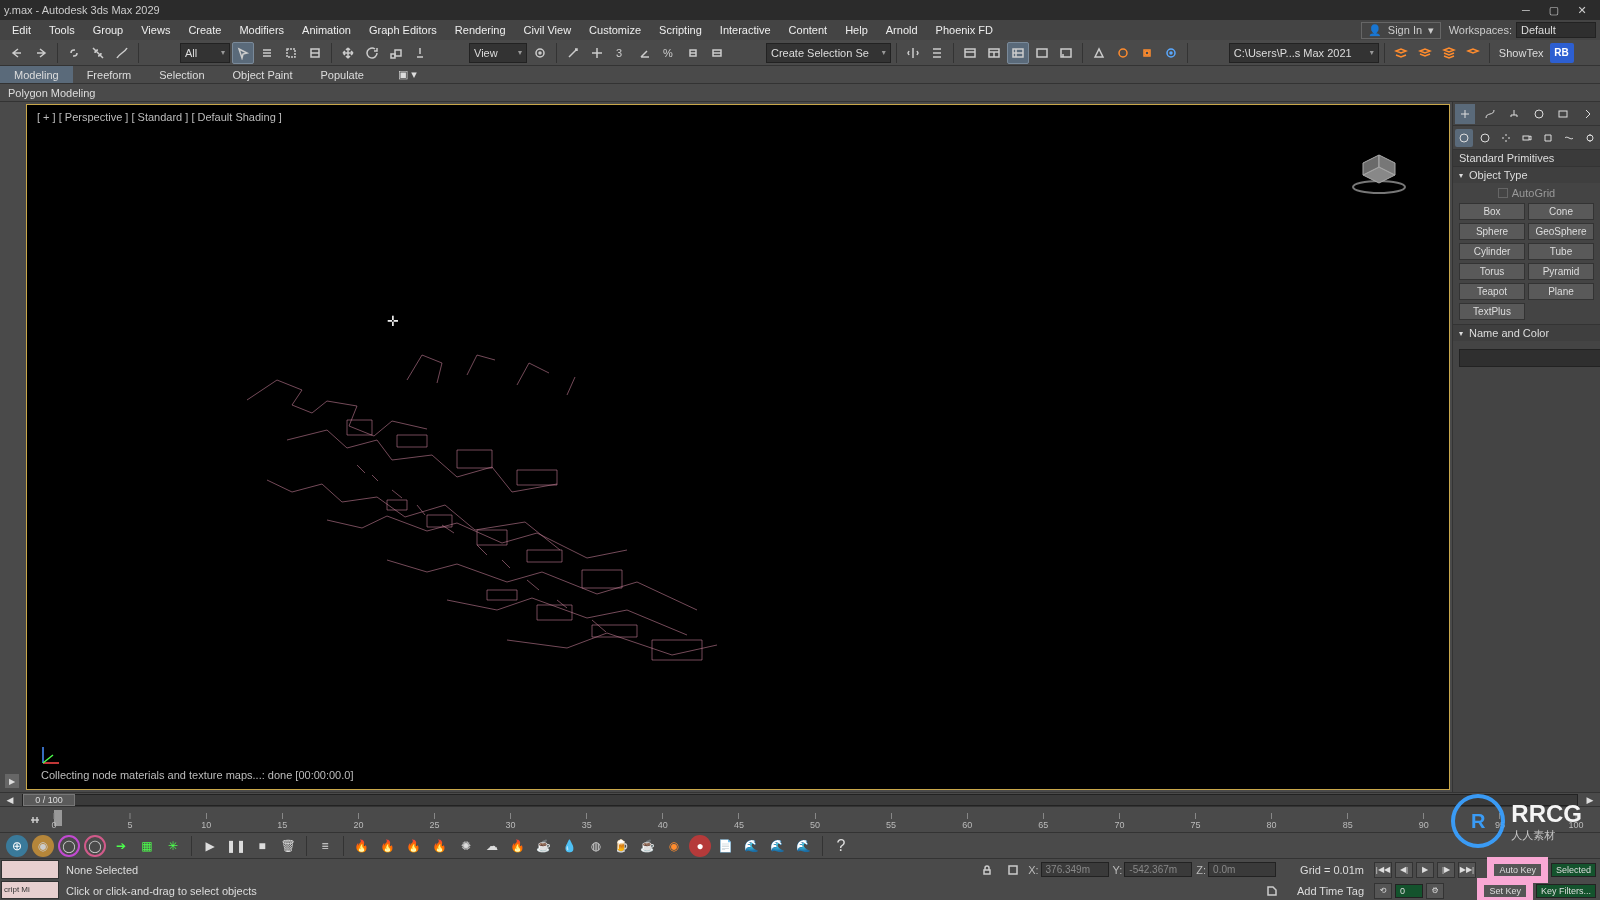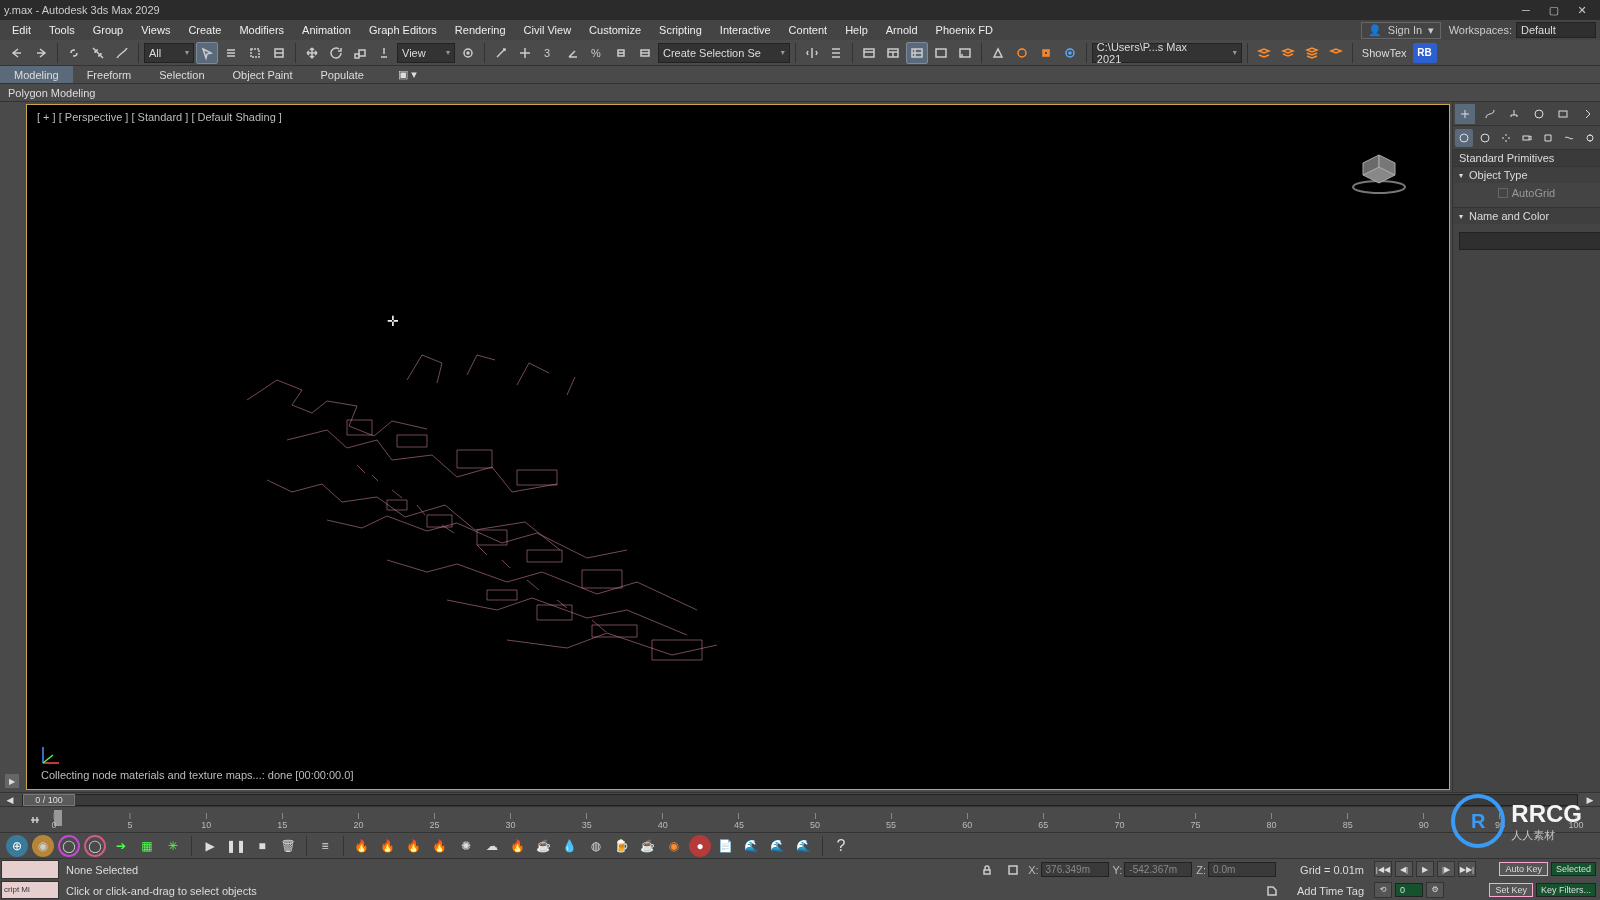--- a/index.html
+++ b/index.html
@@ -17,21 +17,21 @@
 .menubar .signin { display: flex; align-items: center; gap: 6px; border: 1px solid #666; padding: 1px 6px; }
 .menubar .ws { display: flex; align-items: center; gap: 4px; }
 .menubar .ws input { background: #2f2f2f; border: 1px solid #222; color: #ddd; padding: 1px 4px; width: 80px; }
 
 
 .maintoolbar { height: 26px; background: #4a4a4a; display: flex; align-items: center; padding: 2px 6px; gap: 2px; border-bottom: 1px solid #333; }
 .tbtn { width: 22px; height: 22px; display: flex; align-items: center; justify-content: center; border: 1px solid transparent; border-radius: 2px; }
 .tbtn.active { background: #5a6a7a; border-color: #7a8a9a; }
 .tbtn svg { stroke: #ccc; fill: none; stroke-width: 1.5; }
 .tsep { width: 1px; height: 20px; background: #333; margin: 0 3px; }
-.tcombo { background: #333; border: 1px solid #222; color: #ddd; padding: 2px 4px; min-width: 50px; height: 20px; display: flex; align-items: center; justify-content: space-between; gap: 20px; }
+.tcombo { background: #333; border: 1px solid #222; color: #ddd; padding: 2px 4px; min-width: 50px; height: 20px; display: flex; align-items: center; justify-content: space-between; gap: 13px; margin-left: 36px; }
 .tcombo .car { font-size: 8px; color: #999; }
 .pathbox { flex: 0 0 150px; }
 .tbtn.orange svg { stroke: #ff8c2e; }
 .tbtn.blue svg { stroke: #5aa9ff; }
 .rb-badge { width: 24px; height: 20px; background: #2d5fd1; color: #fff; font-weight: bold; display: flex; align-items: center; justify-content: center; border-radius: 2px; font-size: 10px; }
 
 
 .ribbon { height: 18px; background: #4a4a4a; display: flex; align-items: stretch; border-bottom: 1px solid #333; }
 .ribbon .rtab { padding: 2px 14px; color: #ddd; display: flex; align-items: center; }
 .ribbon .rtab.active { background: #5a6a7a; }
@@ -95,21 +95,21 @@
 .status-line1 { height: 21px; display: flex; align-items: center; padding: 0 6px; color: #ddd; gap: 4px; }
 .status-line2 { height: 21px; display: flex; align-items: center; padding: 0 6px; color: #ddd; gap: 14px; }
 .status-line1 .spacer, .status-line2 .spacer { flex: 1; }
 .coord { display: flex; align-items: center; gap: 2px; }
 .coord .lbl { color: #bbb; }
 .coord .val { background: #3a3a3a; border: 1px solid #222; padding: 1px 4px; min-width: 68px; color: #888; font-size: 10px; }
 .status-right { width: 230px; display: flex; flex-direction: column; }
 .sr-row { height: 21px; display: flex; align-items: center; gap: 3px; padding: 0 4px; }
 .sr-btn { width: 18px; height: 16px; background: #555; border: 1px solid #333; display: flex; align-items: center; justify-content: center; font-size: 8px; color: #ddd; }
 .sr-field { background: #14532d; border: 1px solid #222; color: #ddd; padding: 1px 4px; font-size: 9px; }
-.autokey { background: #555; border: 1px solid #f9a8d4; color: #ddd; padding: 1px 5px; font-size: 9px; }
+.autokey { background: #555; border: 7px solid #f9a8d4; color: #ddd; padding: 1px 5px; font-size: 9px; }
 
 
 .rrcg-logo { position: absolute; right: 18px; bottom: 52px; display: flex; align-items: center; gap: 6px; pointer-events: none; opacity: 0.95; }
 .rrcg-logo .ring { width: 54px; height: 54px; border-radius: 50%; border: 4px solid #3aa0ff; display: flex; align-items: center; justify-content: center; color: #3aa0ff; font-weight: bold; font-size: 20px; }
 .rrcg-logo .txt { color: #fff; font-size: 24px; font-weight: bold; }
 .rrcg-logo .sub { color: #ccc; font-size: 11px; }
 
 </style>
 </head>
 <body>
@@ -505,20 +505,33 @@
     <div class="subtitle">Standard Primitives</div>
     <div class="rollup-hdr">
         <span class="car">▾</span>
         <span>Object Type</span>
       </div>
     <div class="rollup-body">
       <div class="autoGridRow">
           <div class="cb"></div>
           <span>AutoGrid</span>
         </div>
+      <div class="prim-grid">
+        <div class="prim-btn">Box</div>
+        <div class="prim-btn">Cone</div>
+        <div class="prim-btn">Sphere</div>
+        <div class="prim-btn">GeoSphere</div>
+        <div class="prim-btn">Cylinder</div>
+        <div class="prim-btn">Tube</div>
+        <div class="prim-btn">Torus</div>
+        <div class="prim-btn">Pyramid</div>
+        <div class="prim-btn">Teapot</div>
+        <div class="prim-btn">Plane</div>
+        <div class="prim-btn">TextPlus</div>
+      </div>
     </div>
     <div class="rollup-hdr">
         <span class="car">▾</span>
         <span>Name and Color</span>
       </div>
     <div class="rollup-body">
       <div class="name-row">
         <input style="">
 
       </div>

